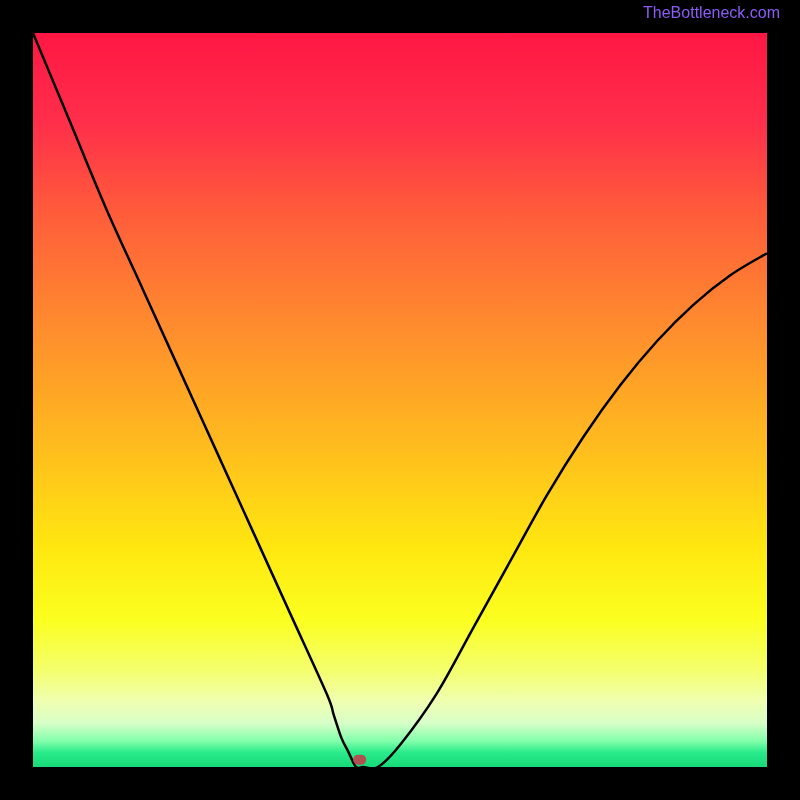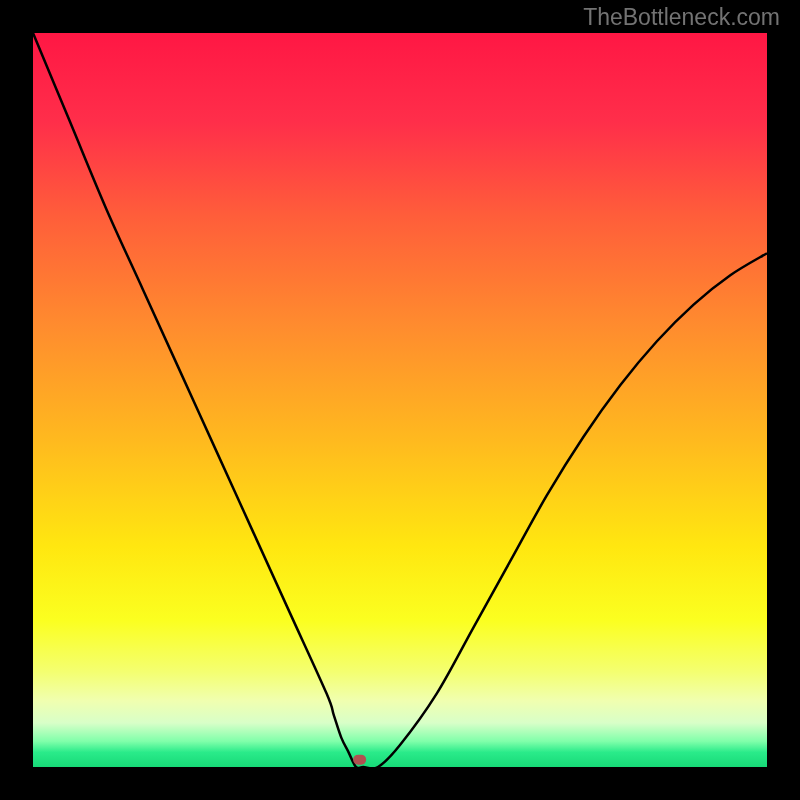--- a/index.html
+++ b/index.html
@@ -15,22 +15,22 @@
     position: absolute;
     top: 0;
     left: 0;
     width: 800px;
     height: 800px;
   }
   .watermark {
     position: absolute;
     top: 4px;
     right: 20px;
-    color: #737373;
-    font-size: 23px;
+    color: #8b5cf6;
+    font-size: 16px;
     font-weight: normal;
     z-index: 10;
     letter-spacing: 0px;
   }
   svg {
     display: block;
   }
 </style>
 </head>
 <body>

